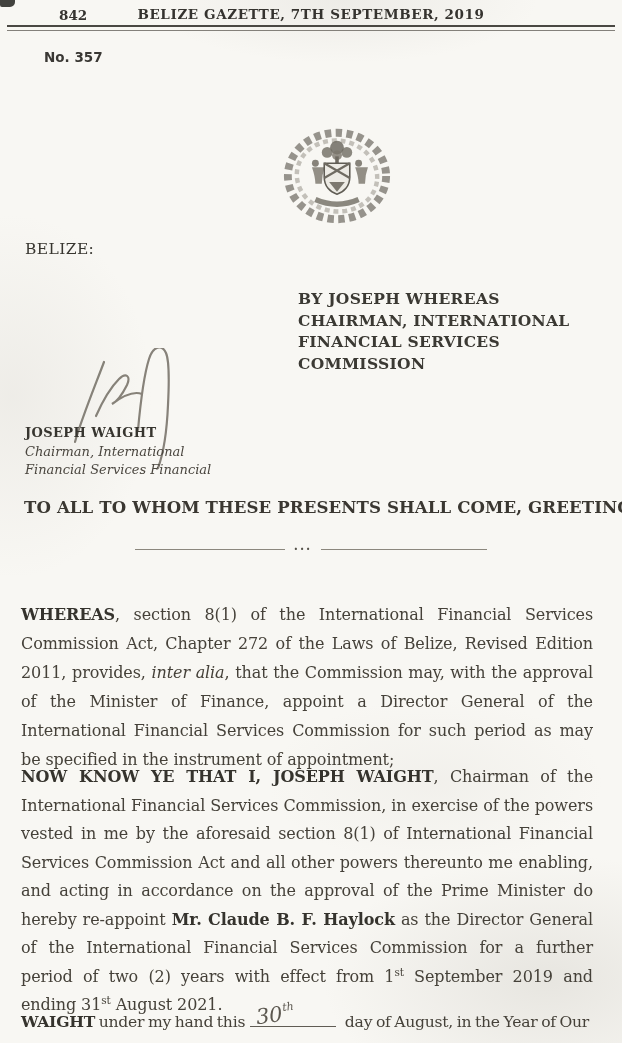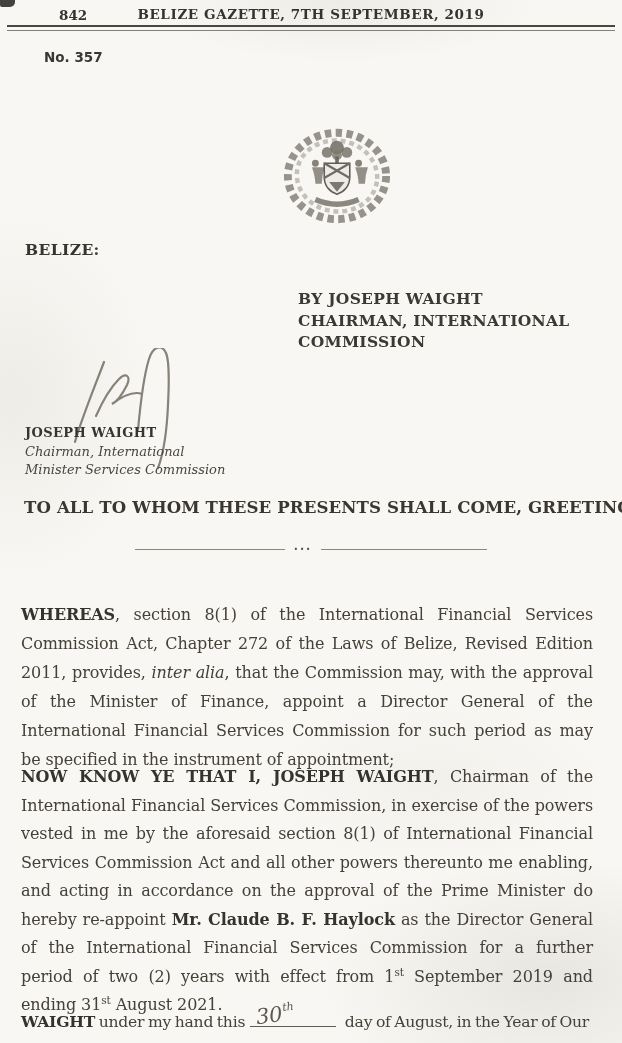--- a/index.html
+++ b/index.html
@@ -17,21 +17,21 @@
       #f8f7f3;
     color:#403d38;
   }
   .corner-smudge{position:absolute;left:0;top:0;width:15px;height:7px;background:#2e2d2a;border-radius:0 0 5px 2px;opacity:.9;}
   .hdr-num{position:absolute;left:25px;top:7px;font-weight:bold;font-size:13.5px;color:#35332f;margin-left:34px;}
   .hdr-title{position:absolute;left:0;right:0;top:6px;text-align:center;font-weight:bold;font-size:13.5px;letter-spacing:.6px;color:#35332f;}
   .rule-thick{position:absolute;left:7px;right:7px;top:25px;height:2.2px;background:#4a4843;}
   .rule-thin{position:absolute;left:7px;right:7px;top:30px;height:1px;background:#5d5a53;opacity:.75;}
   .notice-no{position:absolute;left:24px;top:49px;font-family:"DejaVu Sans","Liberation Sans",sans-serif;font-weight:bold;font-size:13.5px;color:#3a3834;margin-left:20px;}
   .emblem{position:absolute;left:281px;top:126px;width:112px;height:100px;}
-  .belize-label{position:absolute;left:25px;top:240px;font-weight:bold;font-size:15.5px;letter-spacing:.4px;color:#37352f;}
+  .belize-label{position:absolute;left:25px;top:240px;font-weight:normal;font-size:15.5px;letter-spacing:.4px;color:#37352f;}
   .by-block{position:absolute;left:298px;top:288px;font-weight:bold;font-size:15.5px;line-height:21.5px;letter-spacing:.3px;color:#3b3933;}
   .signature{position:absolute;left:42px;top:348px;width:150px;height:125px;pointer-events:none;}
   .name-block{position:absolute;left:25px;top:424px;font-size:13px;line-height:18.5px;}
   .name-block .nm{font-weight:bold;letter-spacing:.4px;color:#37352f;}
   .name-block .ttl{font-style:italic;color:#4a463f;}
   .greeting{position:absolute;left:24px;top:497px;font-weight:bold;font-size:16.6px;letter-spacing:.1px;color:#3a3731;white-space:nowrap;}
   .divider{position:absolute;left:0;right:0;top:549px;display:flex;justify-content:center;align-items:center;gap:9px;}
   .dline{height:1.2px;background:#8b877d;}
   .dline.l{width:150px;}
   .dline.r{width:166px;}
@@ -74,37 +74,38 @@
     <path d="M75.5,41 q3.5,10 3.5,17 l6.5,0 q0,-9 3,-17 z" fill="#87837a" opacity=".9"></path>
     <path d="M44,37 h26 v14 c0,9.5 -6,15.5 -13,17.5 c-7,-2 -13,-8 -13,-17.5 z" fill="#edebe5" stroke="#5f5c54" stroke-width="1.6"></path>
     <path d="M44,37 L70,52 M70,37 L44,52" stroke="#6f6b62" stroke-width="2.2"></path>
     <path d="M49,56 h16 l-8,10 z" fill="#6f6b62" opacity=".9"></path>
     <path d="M35,74 q22,9.5 44,0" fill="none" stroke="#6f6b62" stroke-width="5.5" opacity=".8"></path>
   </svg>
 
   <div class="belize-label">BELIZE:</div>
 
   <div class="by-block">
-    <div>BY JOSEPH WAIGHT</div>
+    <div>BY JOSEPH WHEREAS</div>
     <div>CHAIRMAN, INTERNATIONAL</div>
+    <div>FINANCIAL SERVICES</div>
     <div>COMMISSION</div>
   </div>
 
   <svg class="signature" viewBox="0 0 150 125" aria-hidden="true">
     <g fill="none" stroke="#7b766d" stroke-width="2.2" stroke-linecap="round" opacity=".9">
       <path d="M33,94 C39,72 53,38 62,14"></path>
       <path d="M54,68 C62,50 70,38 77,31 C84,24 89,28 85,37 C80,47 74,54 70,56 C78,50 90,42 100,46"></path>
       <path d="M96,82 C98,60 101,30 107,11 C111,-2 120,-4 124,5 C128,14 127,37 126,57 C125,80 122,104 116,120"></path>
     </g>
   </svg>
 
   <div class="name-block">
     <div class="nm">JOSEPH WAIGHT</div>
     <div class="ttl">Chairman, International</div>
-    <div class="ttl">Minister Services Commission</div>
+    <div class="ttl">Financial Services Financial</div>
   </div>
 
   <div class="greeting">TO ALL TO WHOM THESE PRESENTS SHALL COME, GREETINGS!</div>
 
   <div class="divider">
     <div class="dline l"></div>
     <div class="ddots">...</div>
     <div class="dline r"></div>
   </div>
 

